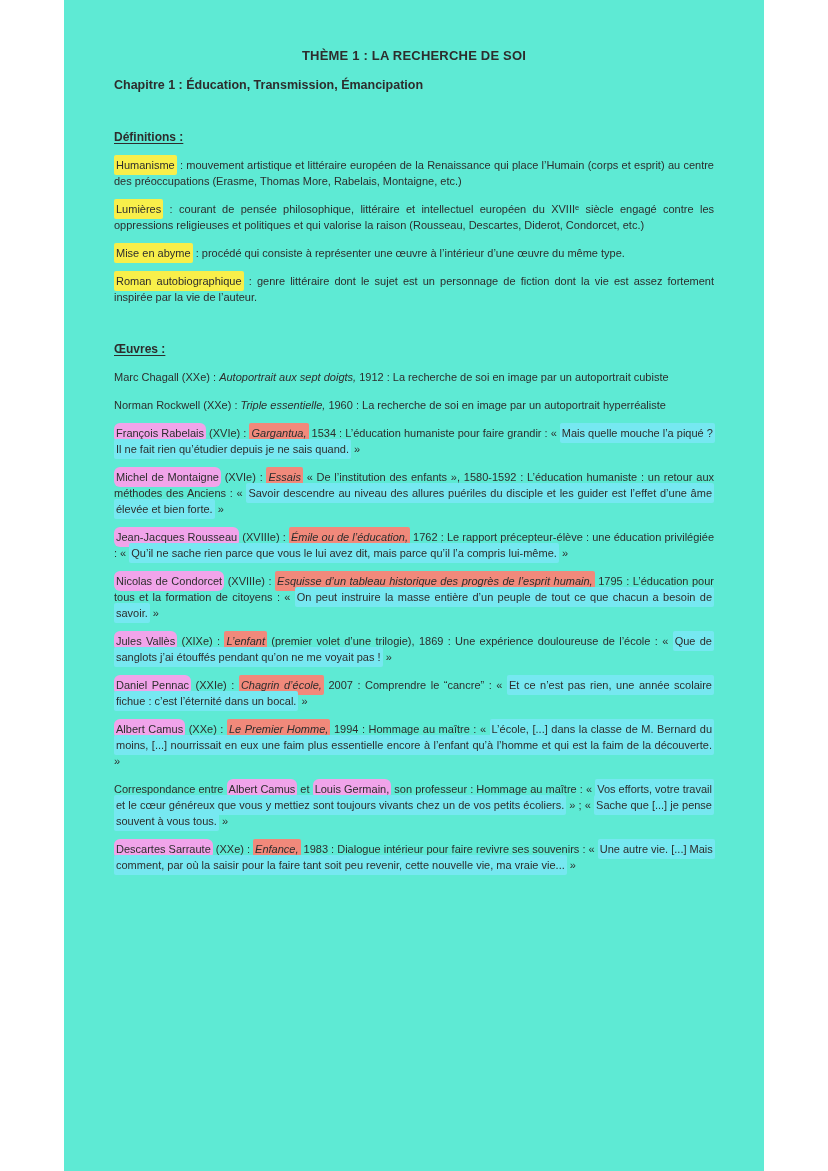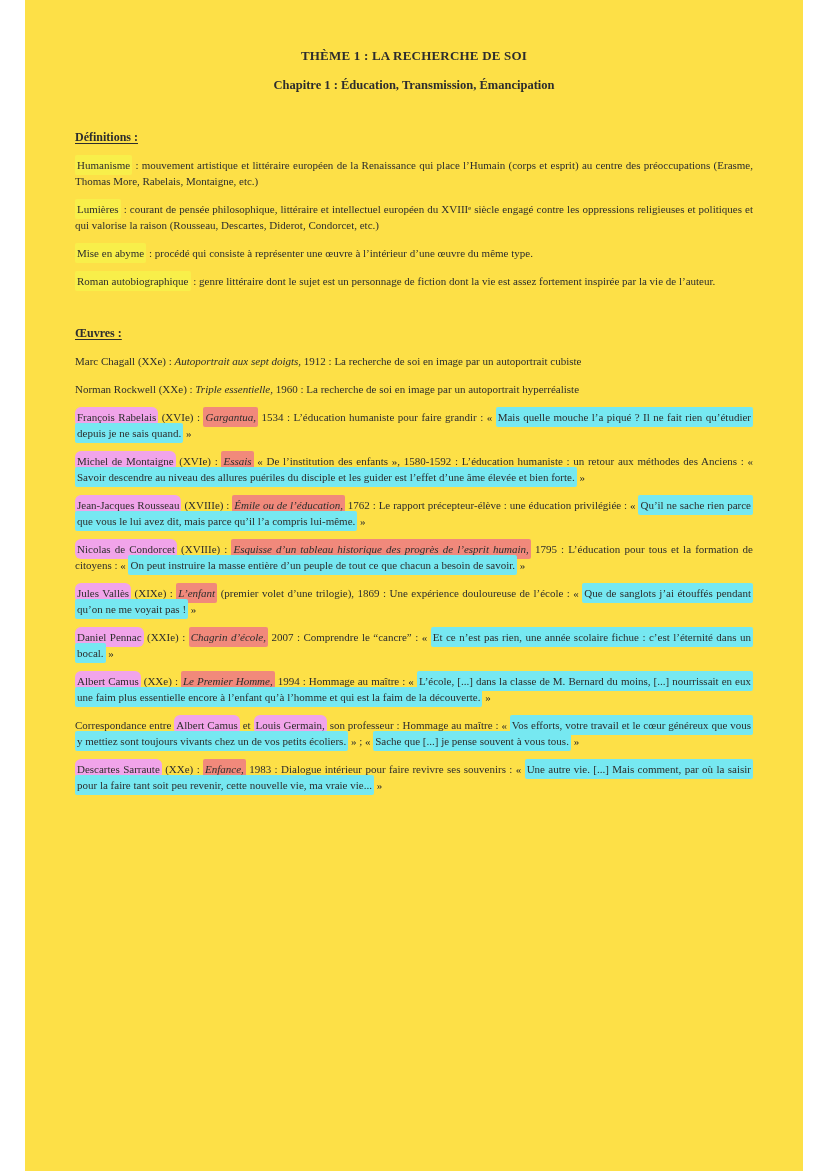--- a/index.html
+++ b/index.html
@@ -1,38 +1,38 @@
 <!DOCTYPE html>
 <html lang="fr" style="--hl-yellow: #f8ef4a; --hl-pink: #f1a4ea; --hl-salmon: #f1897b; --hl-cyan: #76e8f1;"><head>
 <meta charset="utf-8">
 <style>
   * { margin: 0; padding: 0; box-sizing: border-box; }
   html, body { background: #ffffff; }
   .page {
-    width: 778px;
+    width: 700px;
     height: 1171px;
     margin: 0 auto;
-    background: #fde047;
+    background: #5eead4;
     color: #2d2d2d;
-    font-family: Liberation Serif, serif;
+    font-family: Liberation Sans, sans-serif;
     font-size: 11px;
     line-height: 16px;
     padding: 48px 50px 0 50px;
     position: relative;
     overflow: hidden;
   }
   .doc-title {
     text-align: center;
     font-size: 13px;
     font-weight: bold;
     letter-spacing: 0.2px;
     margin-bottom: 13px;
   }
   .doc-subtitle {
-    text-align: center;
+    text-align: left;
     font-size: 12.5px;
     font-weight: bold;
     margin-bottom: 8px;
   }
   .section-heading {
     font-size: 12px;
     font-weight: bold;
     text-decoration: underline;
     text-underline-offset: 2px;
     margin: 36px 0 0 0;

